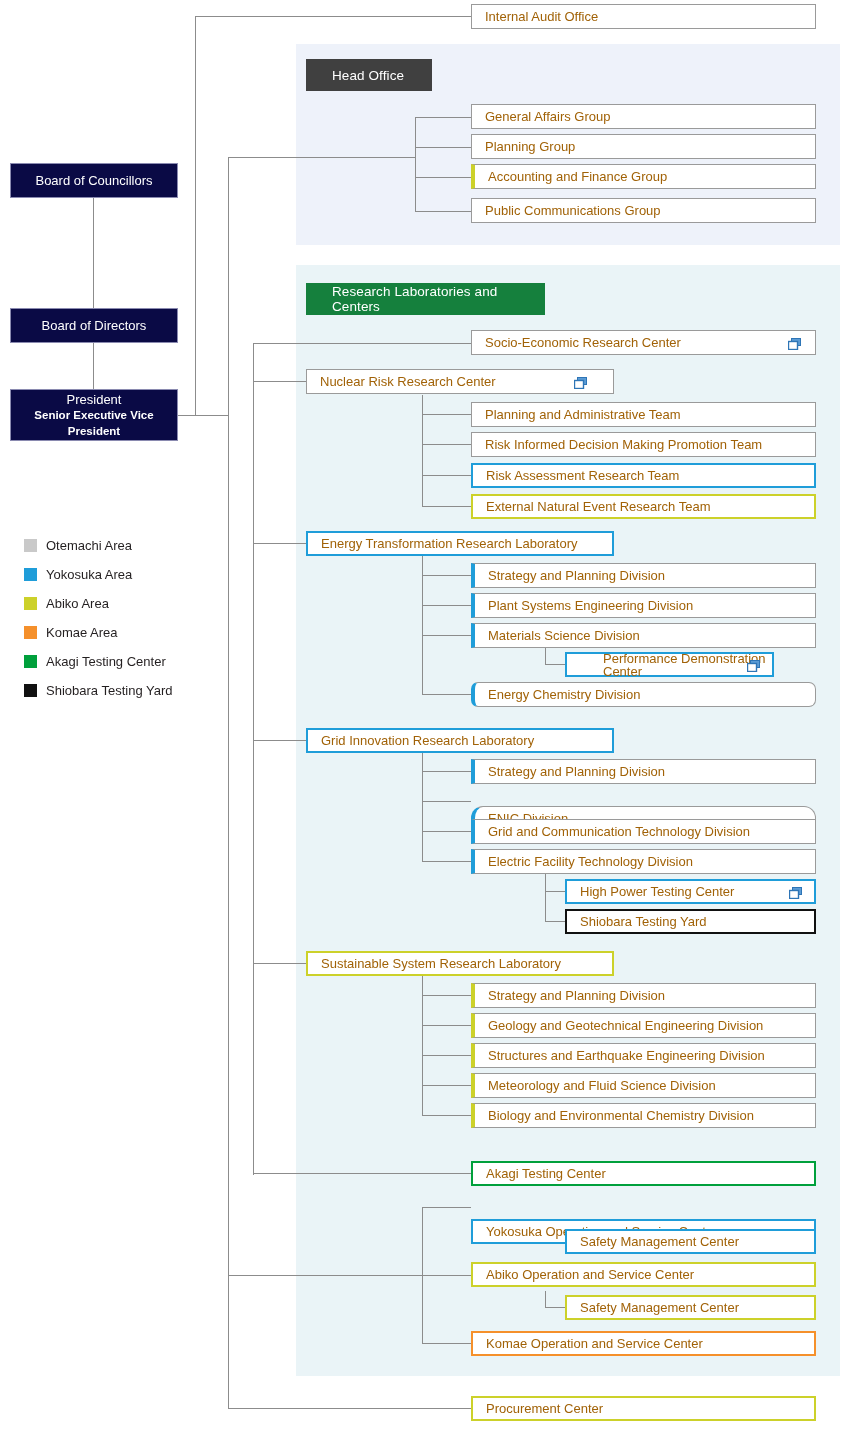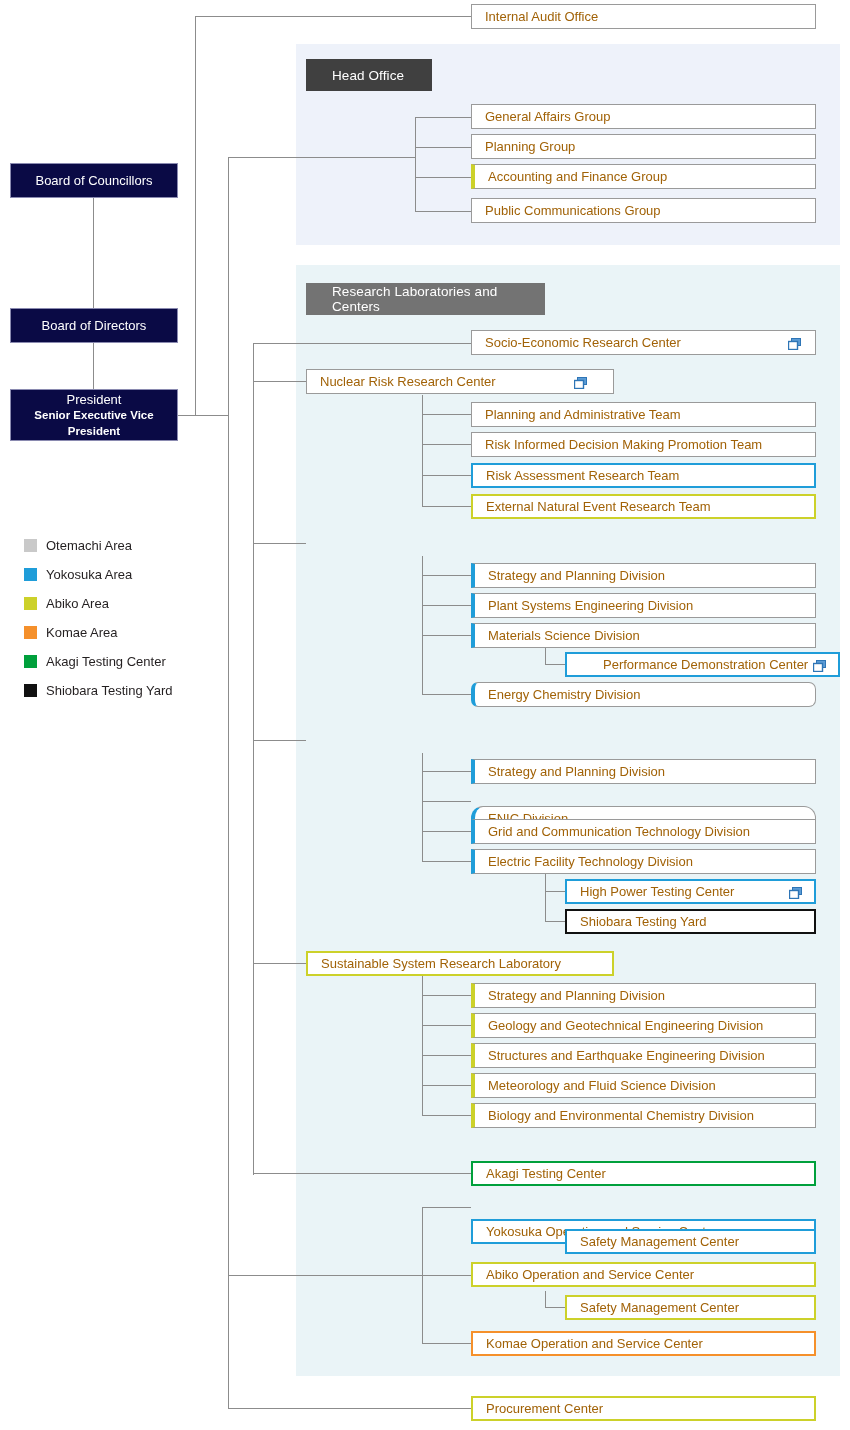--- a/index.html
+++ b/index.html
@@ -25,21 +25,21 @@
     position:absolute;
     display:flex;
     align-items:center;
     color:#ffffff;
     font-size:13.5px;
     padding-left:26px;
     box-sizing:border-box;
     letter-spacing:.1px;
   }
   .sec-head{background:#404040;}
-  .sec-res{background:#737373;}
+  .sec-res{background:#15803d;}
 
   
   .navy{
     position:absolute;
     background:#0a0a45;
     border:1px solid #8a8ab0;
     color:#ffffff;
     display:flex;
     flex-direction:column;
     align-items:center;
@@ -272,40 +272,46 @@
   <div class="box" style="left:471px;top:432px;width:345px;height:25px;">
     <span>Risk Informed Decision Making Promotion Team</span>
   </div>
   <div class="box out-blue" style="left:471px;top:463px;width:345px;height:25px;">
     <span>Risk Assessment Research Team</span>
   </div>
   <div class="box out-yellow" style="left:471px;top:494px;width:345px;height:25px;">
     <span>External Natural Event Research Team</span>
   </div>
 
+  <div class="box out-blue" style="left:306px;top:531px;width:308px;height:25px;">
+    <span>Energy Transformation Research Laboratory</span>
+  </div>
   <div class="box acc-blue" style="left:471px;top:563px;width:345px;height:25px;">
     <span>Strategy and Planning Division</span>
   </div>
   <div class="box acc-blue" style="left:471px;top:593px;width:345px;height:25px;">
     <span>Plant Systems Engineering Division</span>
   </div>
   <div class="box acc-blue" style="left:471px;top:623px;width:345px;height:25px;">
     <span>Materials Science Division</span>
   </div>
-  <div class="box out-blue" style="left:565px;top:652px;width:275px;height:25px;padding-left:36px;">
+  <div class="box out-blue" style="left:565px;top:652px;width:209px;height:25px;padding-left:36px;">
     <span>Performance Demonstration Center</span>
     <svg class="win-icon" style="right:12px;top:6px;" viewBox="0 0 13 12">
       <rect x="3.5" y="0.5" width="9" height="7" fill="#5b9bd5" stroke="#2e75b6" stroke-width="1"></rect>
       <rect x="0.5" y="3.5" width="9" height="8" fill="#ffffff" stroke="#2e75b6" stroke-width="1.4"></rect>
     </svg>
   </div>
   <div class="box acc-blue" style="left:471px;top:682px;width:345px;height:25px;border-radius:7px;">
     <span>Energy Chemistry Division</span>
   </div>
 
+  <div class="box out-blue" style="left:306px;top:728px;width:308px;height:25px;">
+    <span>Grid Innovation Research Laboratory</span>
+  </div>
   <div class="box acc-blue" style="left:471px;top:759px;width:345px;height:25px;">
     <span>Strategy and Planning Division</span>
   </div>
   <div class="box acc-blue" style="left:471px;top:806px;width:345px;height:25px;border-radius:12px;">
     <span>ENIC Division</span>
   </div>
   <div class="box acc-blue" style="left:471px;top:819px;width:345px;height:25px;">
     <span>Grid and Communication Technology Division</span>
   </div>
   <div class="box acc-blue" style="left:471px;top:849px;width:345px;height:25px;">

